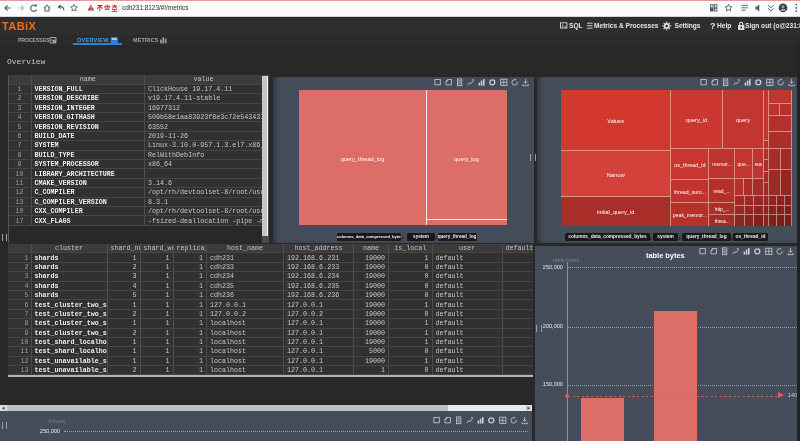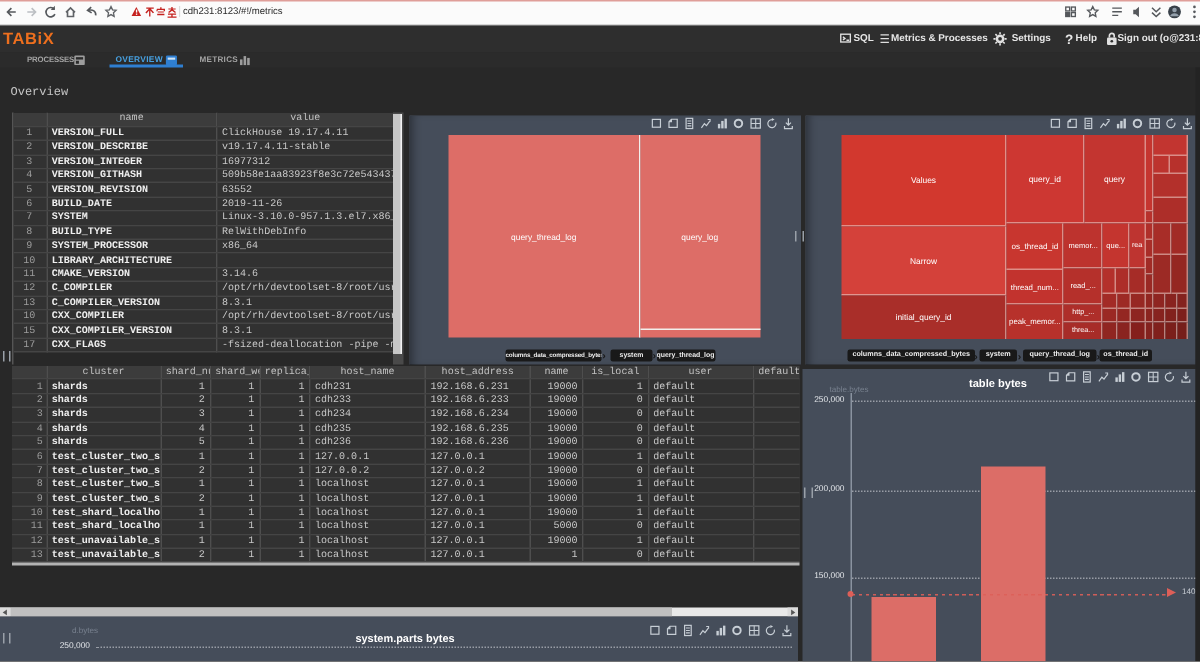--- a/index.html
+++ b/index.html
@@ -211,25 +211,20 @@
           </tr>
 <tr>
             <td class="num">13</td>
             <td class="nm">C_COMPILER_VERSION</td>
             <td>8.3.1</td>
           </tr>
 <tr>
             <td class="num">10</td>
             <td class="nm">CXX_COMPILER</td>
             <td>/opt/rh/devtoolset-8/root/usr</td>
-          </tr>
-<tr>
-            <td class="num">15</td>
-            <td class="nm">CXX_COMPILER_VERSION</td>
-            <td>8.3.1</td>
           </tr>
 <tr>
             <td class="num">17</td>
             <td class="nm">CXX_FLAGS</td>
             <td>-fsized-deallocation -pipe -m</td>
           </tr>
 </tbody>
       </table>
 </div>
 
@@ -599,21 +594,20 @@
   </svg>
   <div class="abs" style="left:7px;top:0;width:441px;height:6.5px;background:#c0c0c0;"></div>
   <div class="abs" style="left:525px;top:0;width:7px;height:6.5px;background:#dcdcdc;"></div>
   <svg class="abs" style="left:525px;top:0;width:7px;height:6.5px" viewBox="0 0 7 6.5">
     <path d="M2.4 1.4 L5.2 3.25 L2.4 5.1 z" fill="#555"></path>
   </svg>
 </div>
 
 <div class="panel" style="left:0;top:411px;width:532px;height:30px;">
   <div class="glabel" style="left:48px;top:7px;">d.bytes</div>
-  <div class="ptitle" style="left:0;top:10px;width:540px;text-align:center;font-size:7.3px;">system.parts bytes</div>
   <svg class="abs" style="left:433px;top:4.5px;width:98px;height:9px" viewBox="0 0 98 9">
     <g stroke="#c7ced5" stroke-width="0.8" fill="none">
       <rect x="0.9" y="1.6" width="5.4" height="5.2"></rect>
       <path d="M13.6 1.5 h3.9 v5.4 h-5.5 v-3.8 z M12 3.1 h1.6 V1.5"></path>
       <rect x="23.4" y="0.9" width="4.4" height="6.8"></rect>
           <path d="M24.3 2.7 h2.6 M24.3 4.3 h2.6 M24.3 5.9 h2.6" stroke-width="0.7"></path>
       <path d="M33.6 7.2 l2-2.7 1.4 1.3 2.2-3.1"></path>
           <path d="M37.8 1.6 h1.6 v1.6" stroke-width="0.7"></path>
       <circle cx="58.3" cy="4.3" r="2.5" stroke-width="1.3"></circle>
       <rect x="66.7" y="1.2" width="6.2" height="6.2"></rect>

